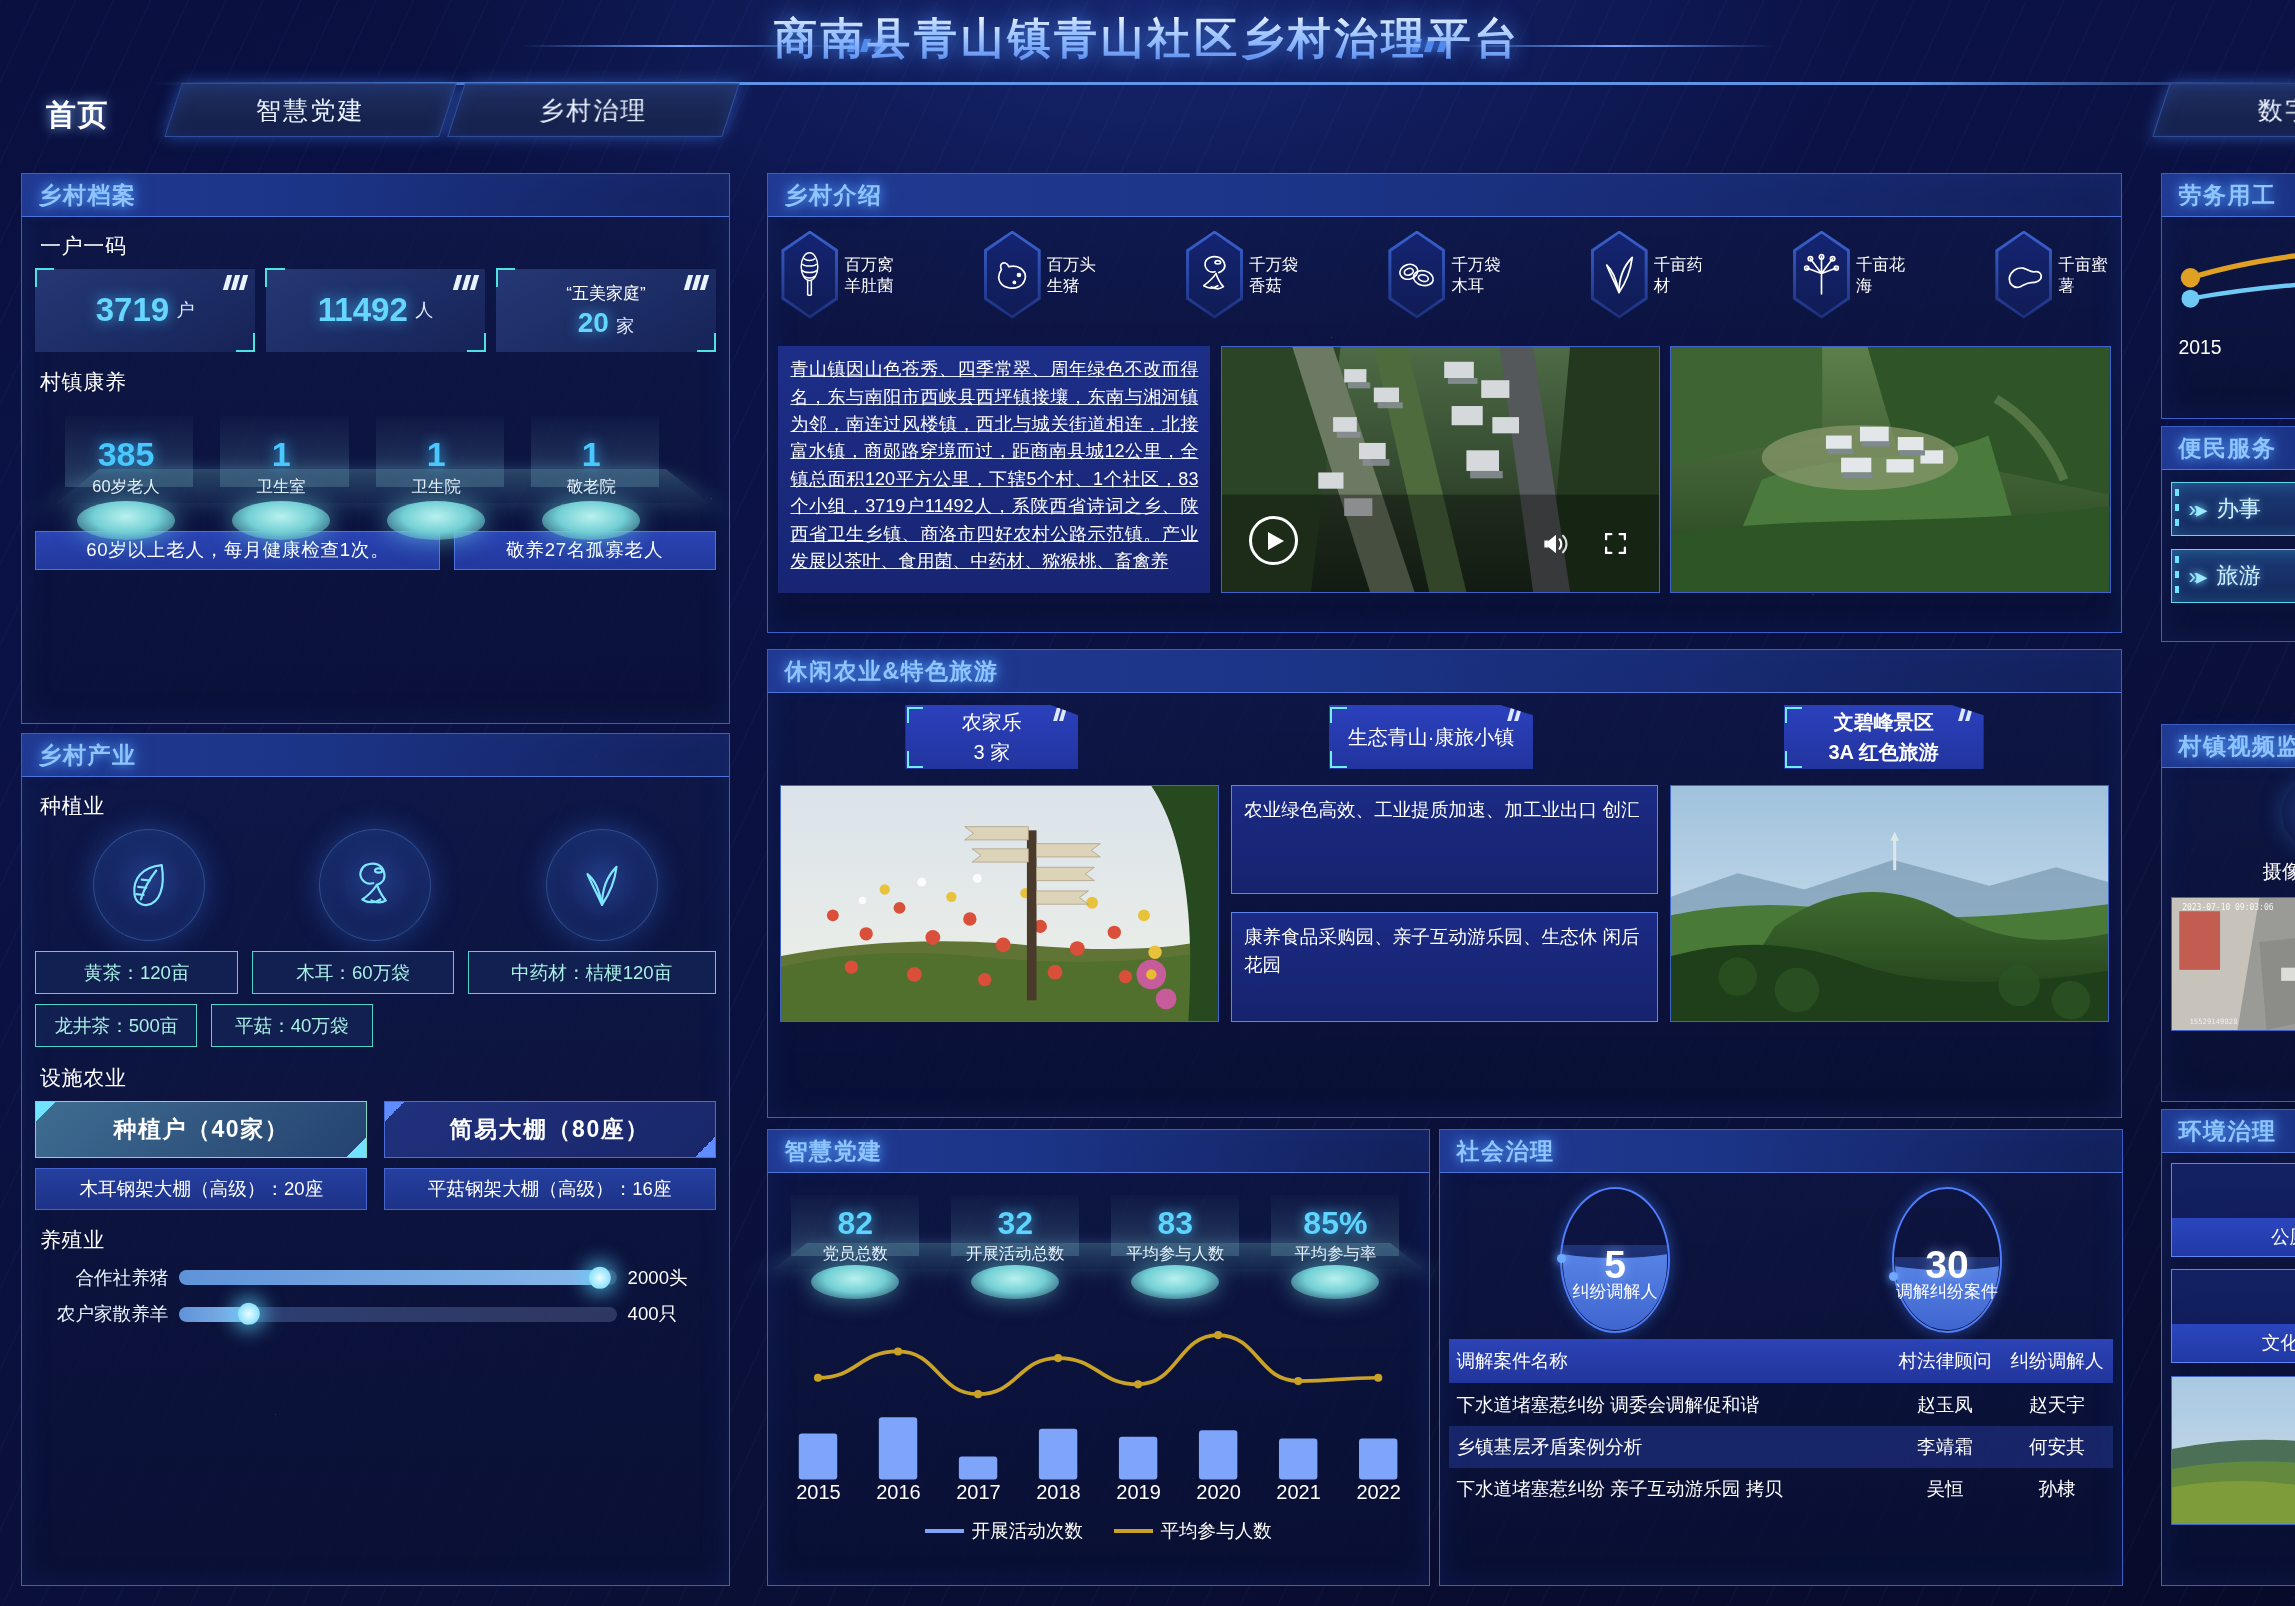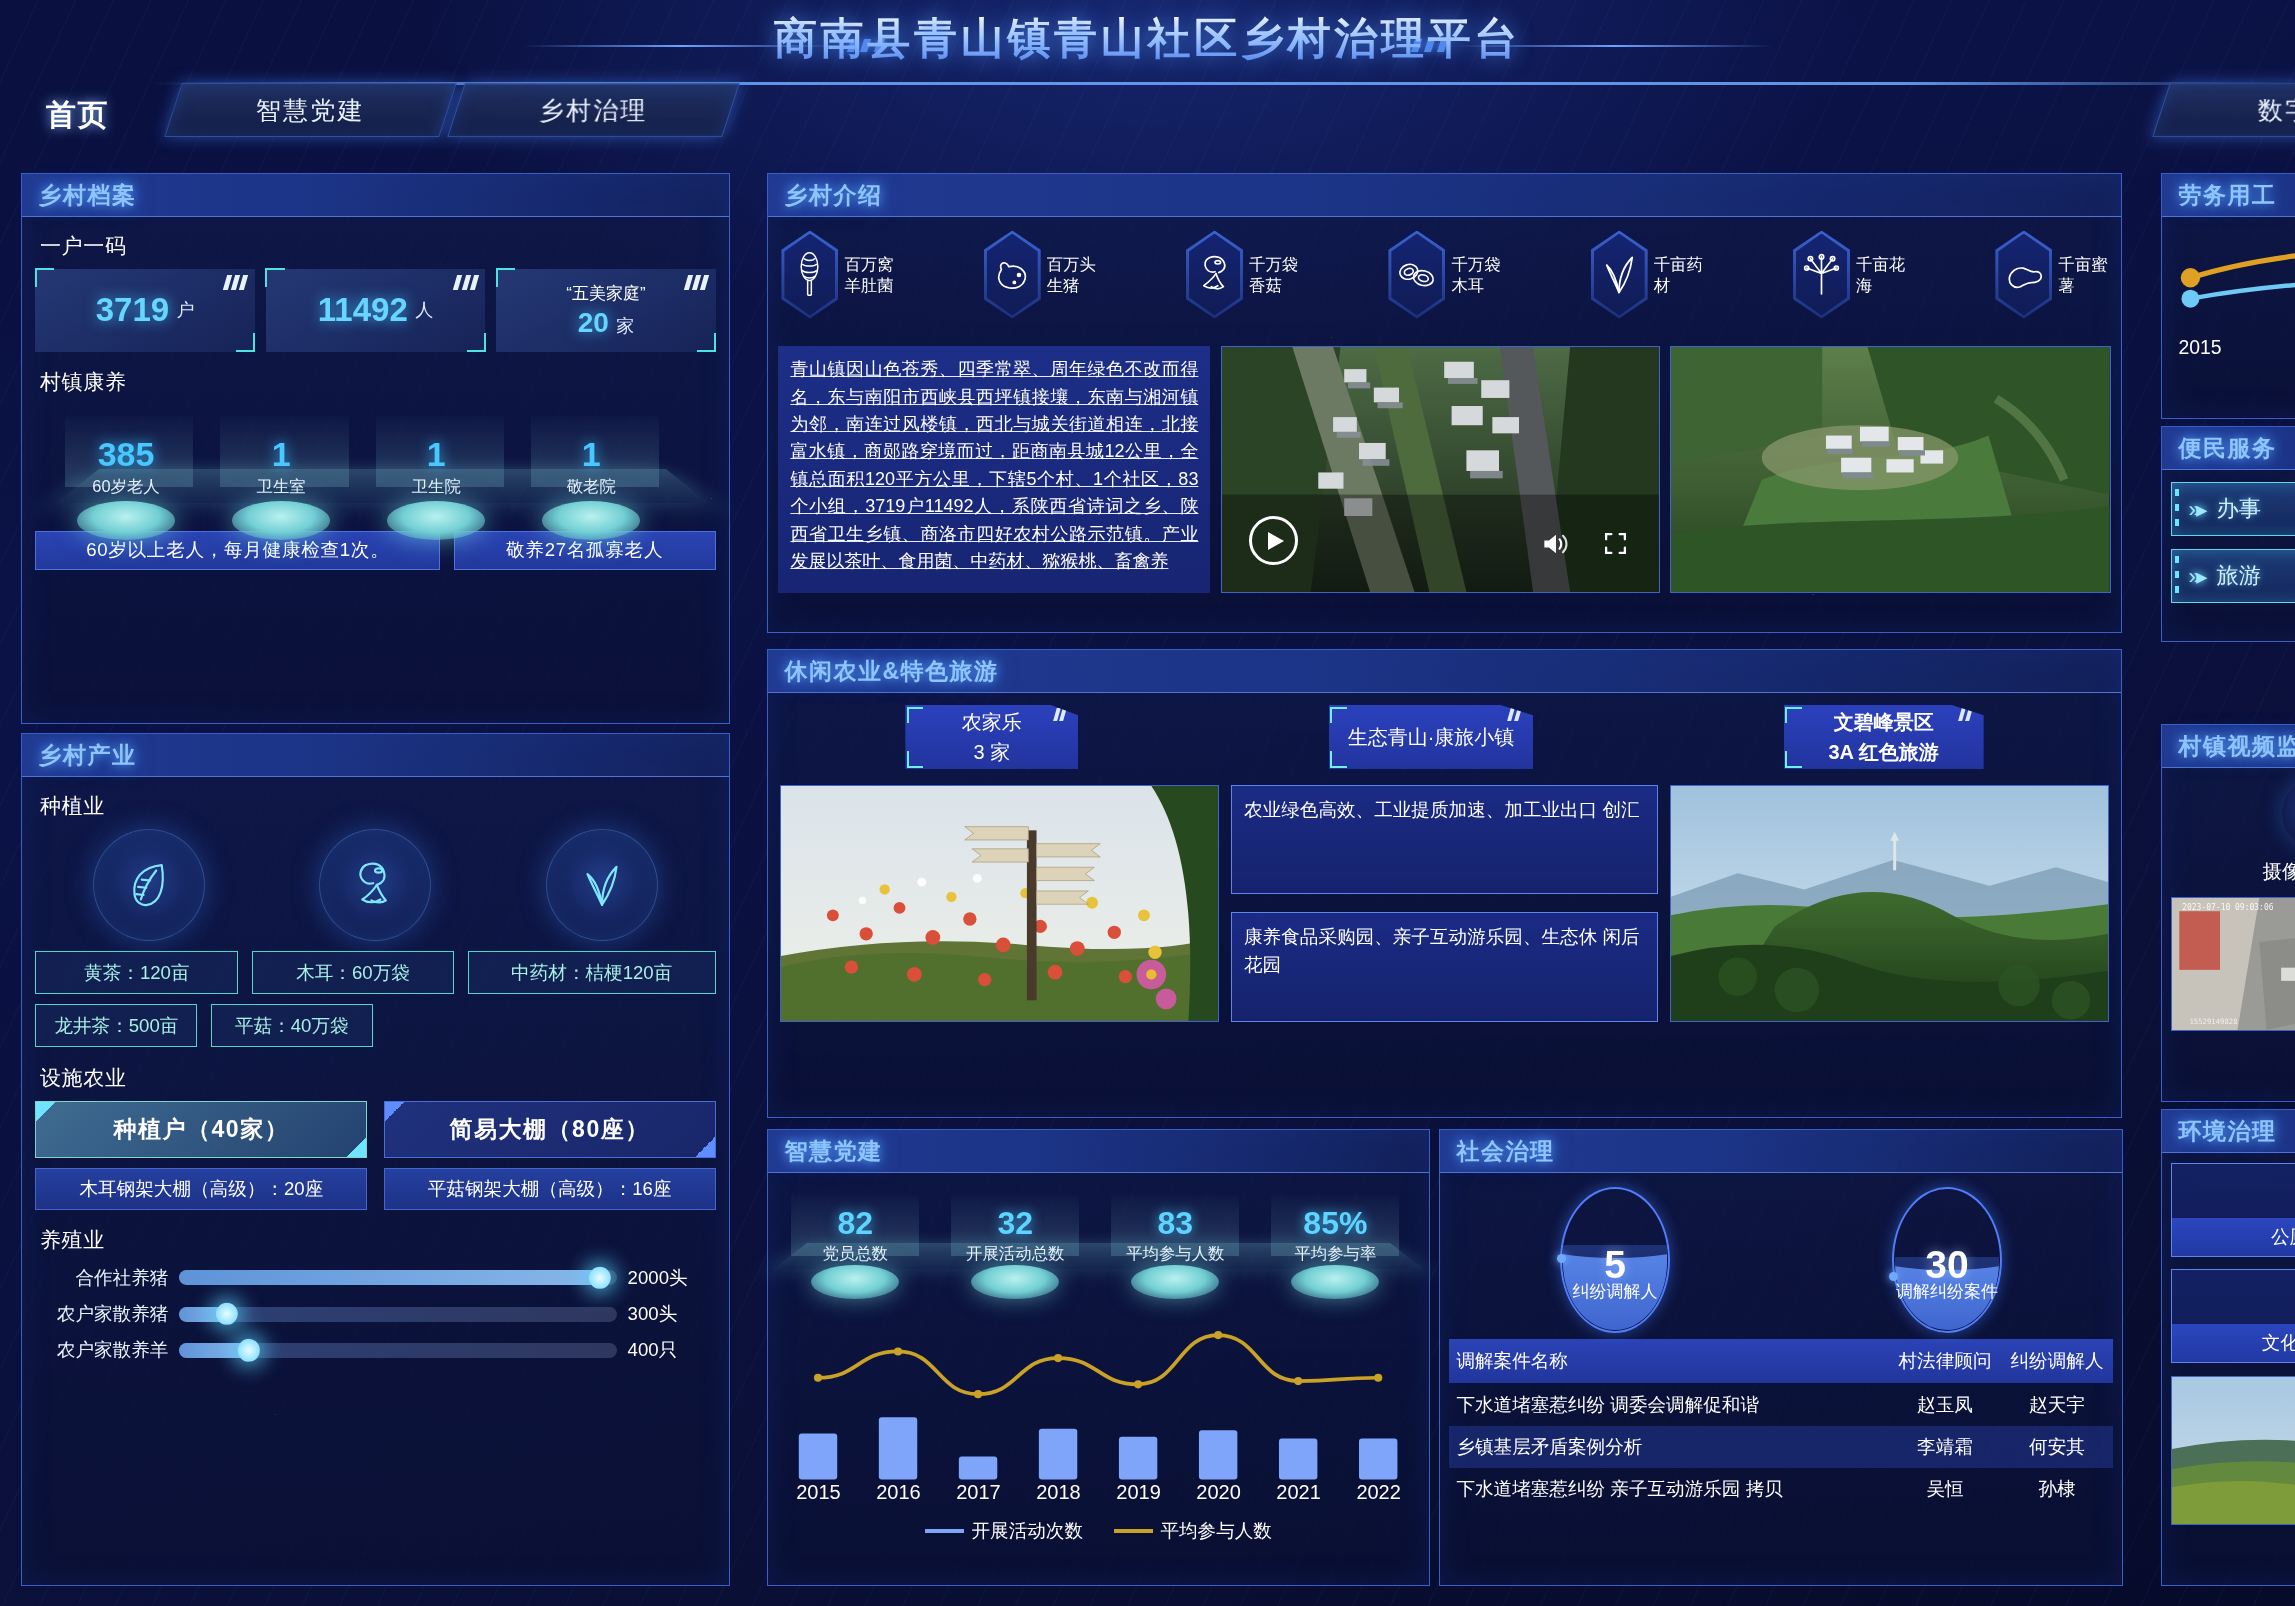--- a/index.html
+++ b/index.html
@@ -429,28 +429,20 @@
 
     <div class="sub-h" style="margin-top:16.4px;">养殖业</div>
 
     <div class="slider-row">
       <div class="slb">合作社养猪</div>
       <div class="slider-track">
         <div class="slider-fill" style="width:96%"></div>
         <div class="slider-knob" style="left:96%"></div>
       </div>
       <div class="slv">2000头</div>
-    </div>
-    <div class="slider-row">
-      <div class="slb">农户家散养猪</div>
-      <div class="slider-track">
-        <div class="slider-fill" style="width:11%"></div>
-        <div class="slider-knob" style="left:11%"></div>
-      </div>
-      <div class="slv">300头</div>
     </div>
     <div class="slider-row">
       <div class="slb">农户家散养羊</div>
       <div class="slider-track">
         <div class="slider-fill" style="width:16%"></div>
         <div class="slider-knob" style="left:16%"></div>
       </div>
       <div class="slv">400只</div>
     </div>
   </div>

